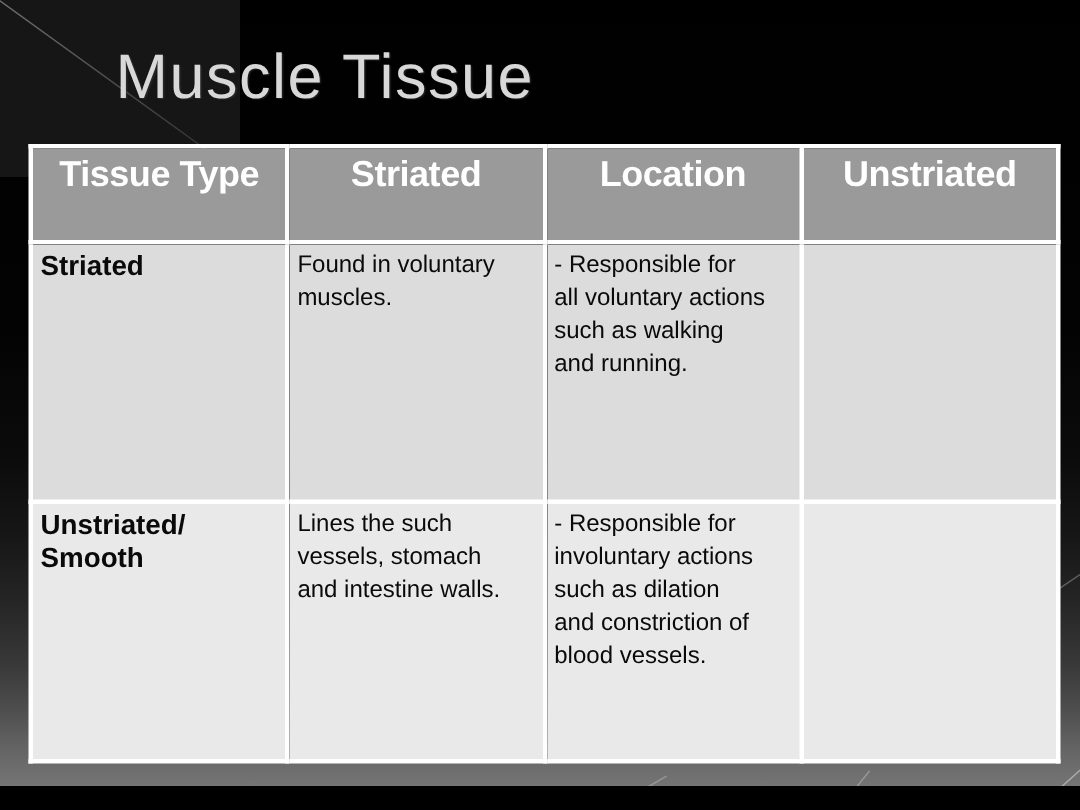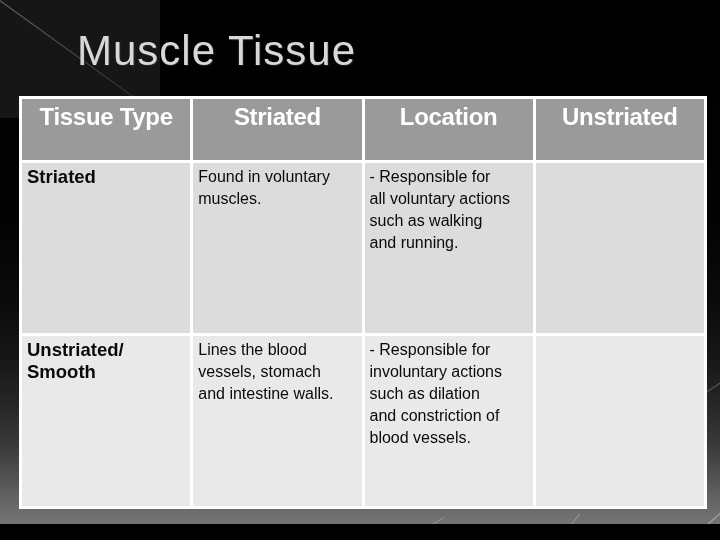--- a/index.html
+++ b/index.html
@@ -152,21 +152,21 @@
 muscles.</td>
         <td>- Responsible for
 all voluntary actions
 such as walking
 and running.</td>
         <td></td>
       </tr>
       <tr class="row-even">
         <td class="cell-type">Unstriated/
 Smooth</td>
-        <td>Lines the blood
+        <td>Lines the such
 vessels, stomach
 and intestine walls.</td>
         <td>- Responsible for
 involuntary actions
 such as dilation
 and constriction of
 blood vessels.</td>
         <td></td>
       </tr>
     </tbody>

